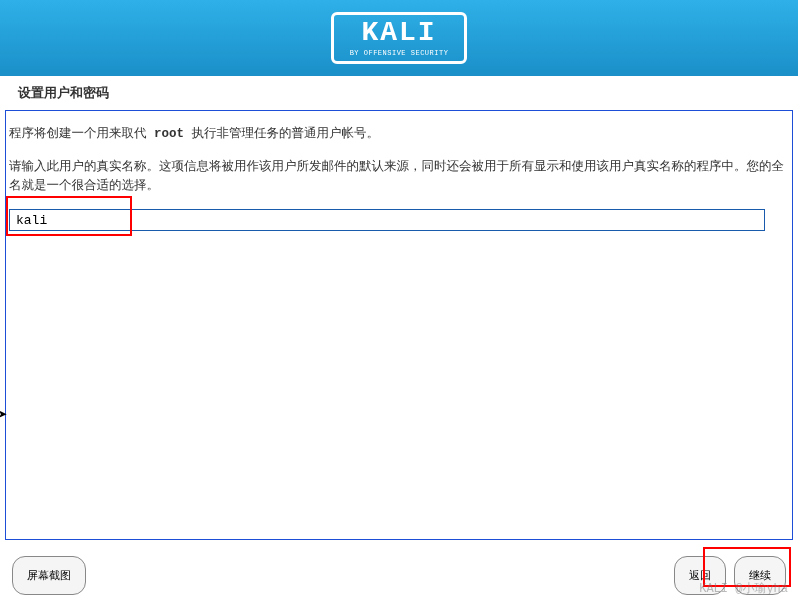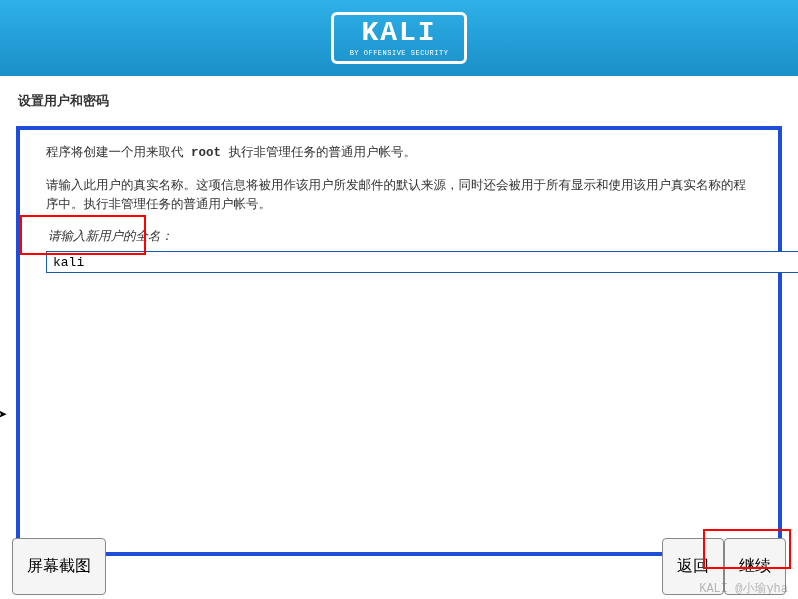--- a/index.html
+++ b/index.html
@@ -37,27 +37,27 @@
       line-height: 1;
     }
     .logo-subtitle {
       color: #fff;
       font-size: 7px;
       letter-spacing: 0.5px;
       margin-top: 2px;
     }
     .section-title {
       font-weight: bold;
-      padding: 16px 18px;
+      padding: 8px 18px;
       font-size: 13px;
     }
     .main-panel {
-      margin: 0 16px;
-      border: 4px solid #1d4ed8;
-      padding: 14px 26px;
+      margin: 0 5px;
+      border: 1px solid #1d4ed8;
+      padding: 14px 3px;
       height: 430px;
       position: relative;
     }
     .desc-text {
       font-size: 12.5px;
       line-height: 1.5;
       margin-bottom: 14px;
     }
     .bold-inline {
       font-weight: bold;
@@ -91,27 +91,28 @@
       left: 0;
       right: 0;
       padding: 0 12px;
       display: flex;
       justify-content: space-between;
       align-items: center;
     }
     .btn {
       background: #f5f5f5;
       border: 1px solid #888;
-      border-radius: 4px;
-      padding: 17px 14px;
-      font-size: 16px;
+      border-radius: 13px;
+      padding: 11px 14px;
+      font-size: 11px;
       cursor: pointer;
     }
     .footer-right {
       display: flex;
+      gap: 8px;
       position: relative;
     }
     .highlight-box-2 {
       position: absolute;
       right: -5px;
       top: -9px;
       width: 88px;
       height: 40px;
       border: 2.5px solid #ff0000;
       pointer-events: none;
@@ -142,22 +143,21 @@
     <div class="logo-subtitle">BY OFFENSIVE SECURITY</div>
   </div>
 </div>
 
 <div class="section-title">设置用户和密码</div>
 
 <div class="main-panel">
   <p class="desc-text">
     <span>程序将创建一个用来取代 </span><span class="bold-inline">root</span><span> 执行非管理任务的普通用户帐号。</span>
   </p>
-  <p class="desc-text">请输入此用户的真实名称。这项信息将被用作该用户所发邮件的默认来源，同时还会被用于所有显示和使用该用户真实名称的程序中。执行非管理任务的普通用户帐号。</p>
-  <p class="input-label">请输入新用户的全名：</p>
+  <p class="desc-text">请输入此用户的真实名称。这项信息将被用作该用户所发邮件的默认来源，同时还会被用于所有显示和使用该用户真实名称的程序中。您的全名就是一个很合适的选择。</p>
   <input type="text" class="fullname-input" value="kali" style="">
   <div class="highlight-box-1"></div>
 </div>
 
 <div class="cursor-arrow">➤</div>
 
 <div class="footer">
   <button class="btn">屏幕截图</button>
   <div class="footer-right">
     <button class="btn">返回</button>

